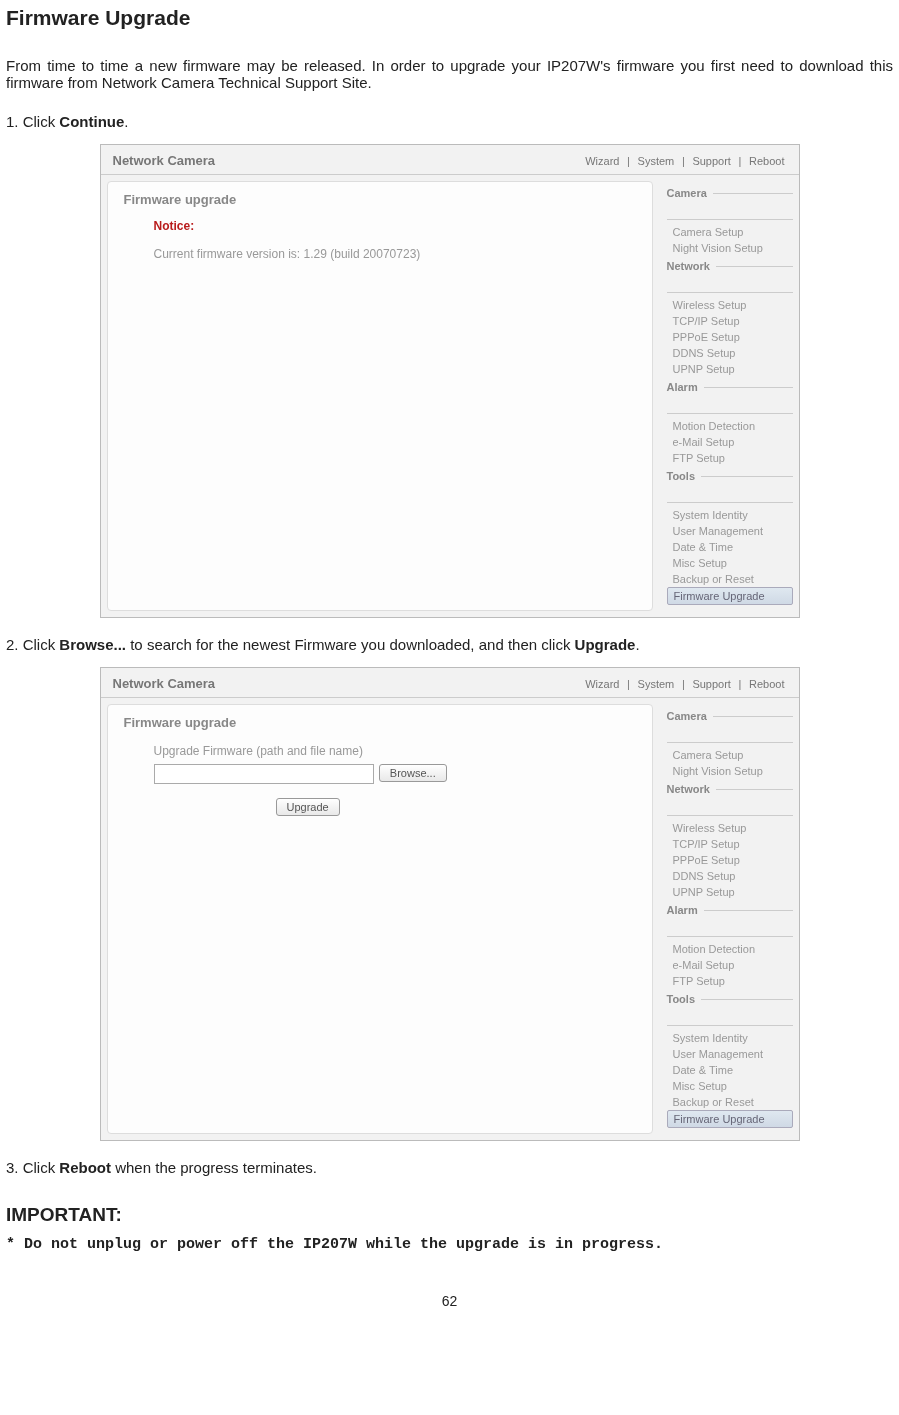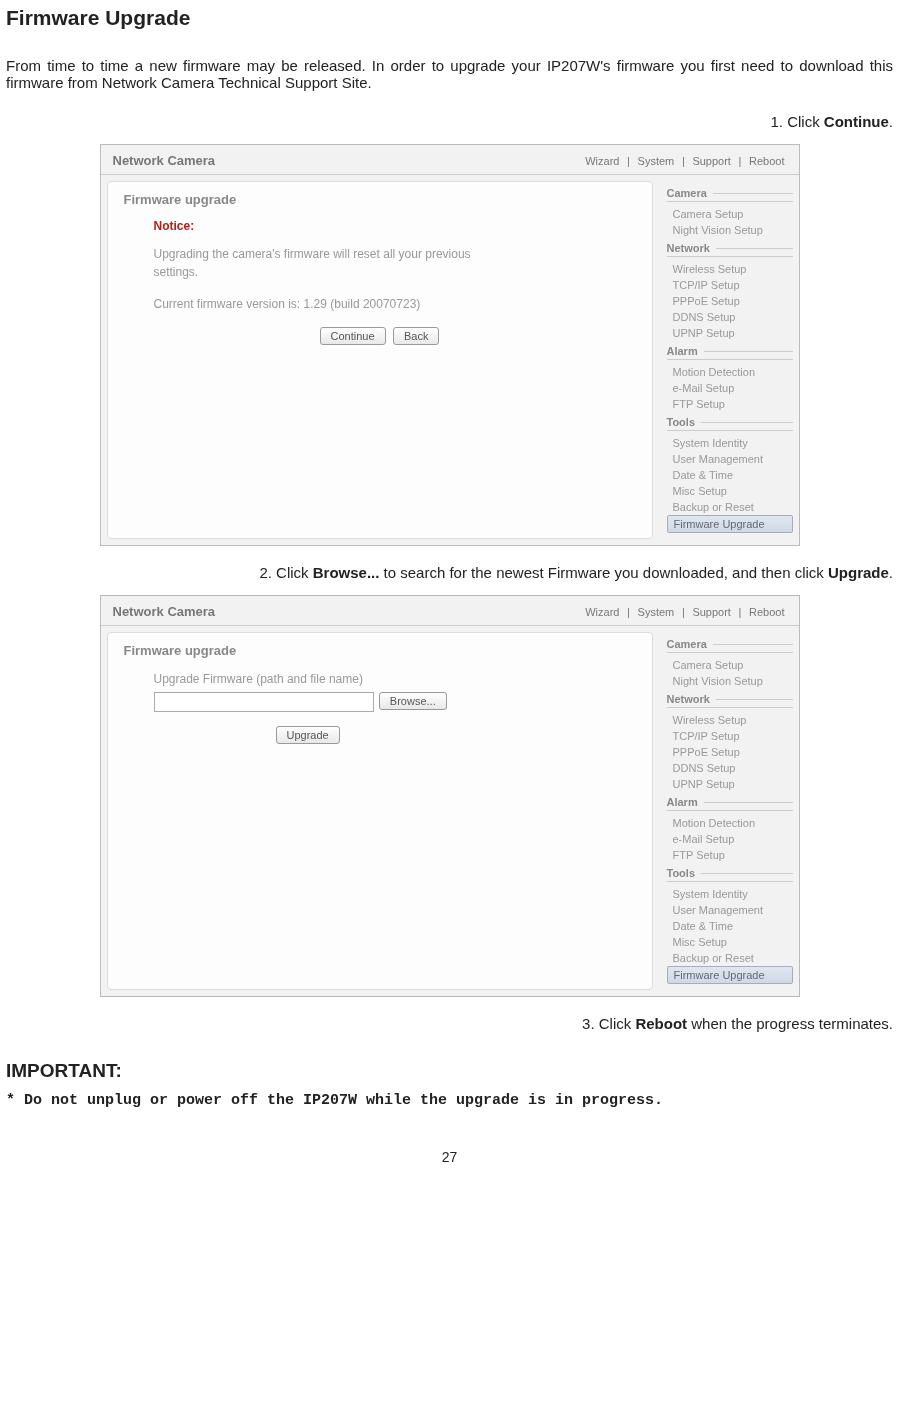--- a/index.html
+++ b/index.html
@@ -6,21 +6,21 @@
 body {
   font-family: Arial, Helvetica, sans-serif;
   color: #222;
   width: 899px;
   margin: 0 auto;
   padding: 0 6px 40px 6px;
   background: #fff;
 }
 h2.heading { font-size: 21px; font-weight: bold; margin: 6px 0 10px 0; }
 p.intro { font-size: 15px; margin-bottom: 22px; text-align: justify; margin-top: 27px; }
-p.step { font-size: 15px; margin: 14px 0 14px 0; text-align: right; }
+p.step { font-size: 15px; margin: 14px 0 14px 0; }
 h3.important { font-size: 19px; font-weight: bold; margin: 28px 0 10px 0; }
 p.warning { font-size: 15px; font-weight: bold; margin-bottom: 30px; font-family: Liberation Mono, monospace; }
 .page-num { text-align: center; font-size: 14px; margin-top: 40px; }
 
 .scr-outer {
   width: 700px;
   margin: 0 auto 18px auto;
   border: 1px solid #bbb;
   background: #f2f2f2;
   font-family: Verdana, Arial, sans-serif;
@@ -78,21 +78,21 @@
   padding: 8px 6px 12px 8px;
   color: #888;
   font-size: 11px;
 }
 .side-head {
   font-weight: bold;
   color: #888;
   font-size: 11px;
   margin: 4px 0 4px 0;
   border-bottom: 1px solid #ccc;
-  padding-bottom: 2px;
+  padding-bottom: 20px;
   display: flex;
   align-items: center;
 }
 .side-head::after { content:""; flex:1; border-top:1px solid #ccc; margin-left:6px; }
 .side-item {
   padding: 2px 0 2px 6px;
   color: #999;
 }
 .side-item.selected {
   background: linear-gradient(#dfe8f0,#cfd9e5);
@@ -121,26 +121,21 @@
       <span>|</span>
       <span>Support</span>
       <span>|</span>
       <span>Reboot</span>
     </div>
   </div>
   <div class="scr-body">
     <div class="scr-content">
       <div class="content-title">Firmware upgrade</div>
       <div class="notice">Notice:</div>
-      <div class="content-text">Upgrading the camera's firmware will reset all your previous settings.</div>
       <div class="content-text">Current firmware version is: 1.29 (build 20070723)</div>
-      <div class="btn-row">
-        <span class="ui-btn">Continue</span>
-        <span class="ui-btn">Back</span>
-      </div>
     </div>
     <div class="scr-sidebar">
       <div class="side-head">Camera</div>
       <div class="side-item">Camera Setup</div>
       <div class="side-item">Night Vision Setup</div>
       <div class="side-head">Network</div>
       <div class="side-item">Wireless Setup</div>
       <div class="side-item">TCP/IP Setup</div>
       <div class="side-item">PPPoE Setup</div>
       <div class="side-item">DDNS Setup</div>
@@ -214,13 +209,13 @@
   </div>
 </div>
 
 <p class="step">
   <span>3. Click </span><b>Reboot</b><span> when the progress terminates.</span>
 </p>
 
 <h3 class="important">IMPORTANT:</h3>
 <p class="warning">* Do not unplug or power off the IP207W while the upgrade is in progress.</p>
 
-<div class="page-num">27</div>
+<div class="page-num">62</div>
 
 </body></html>

